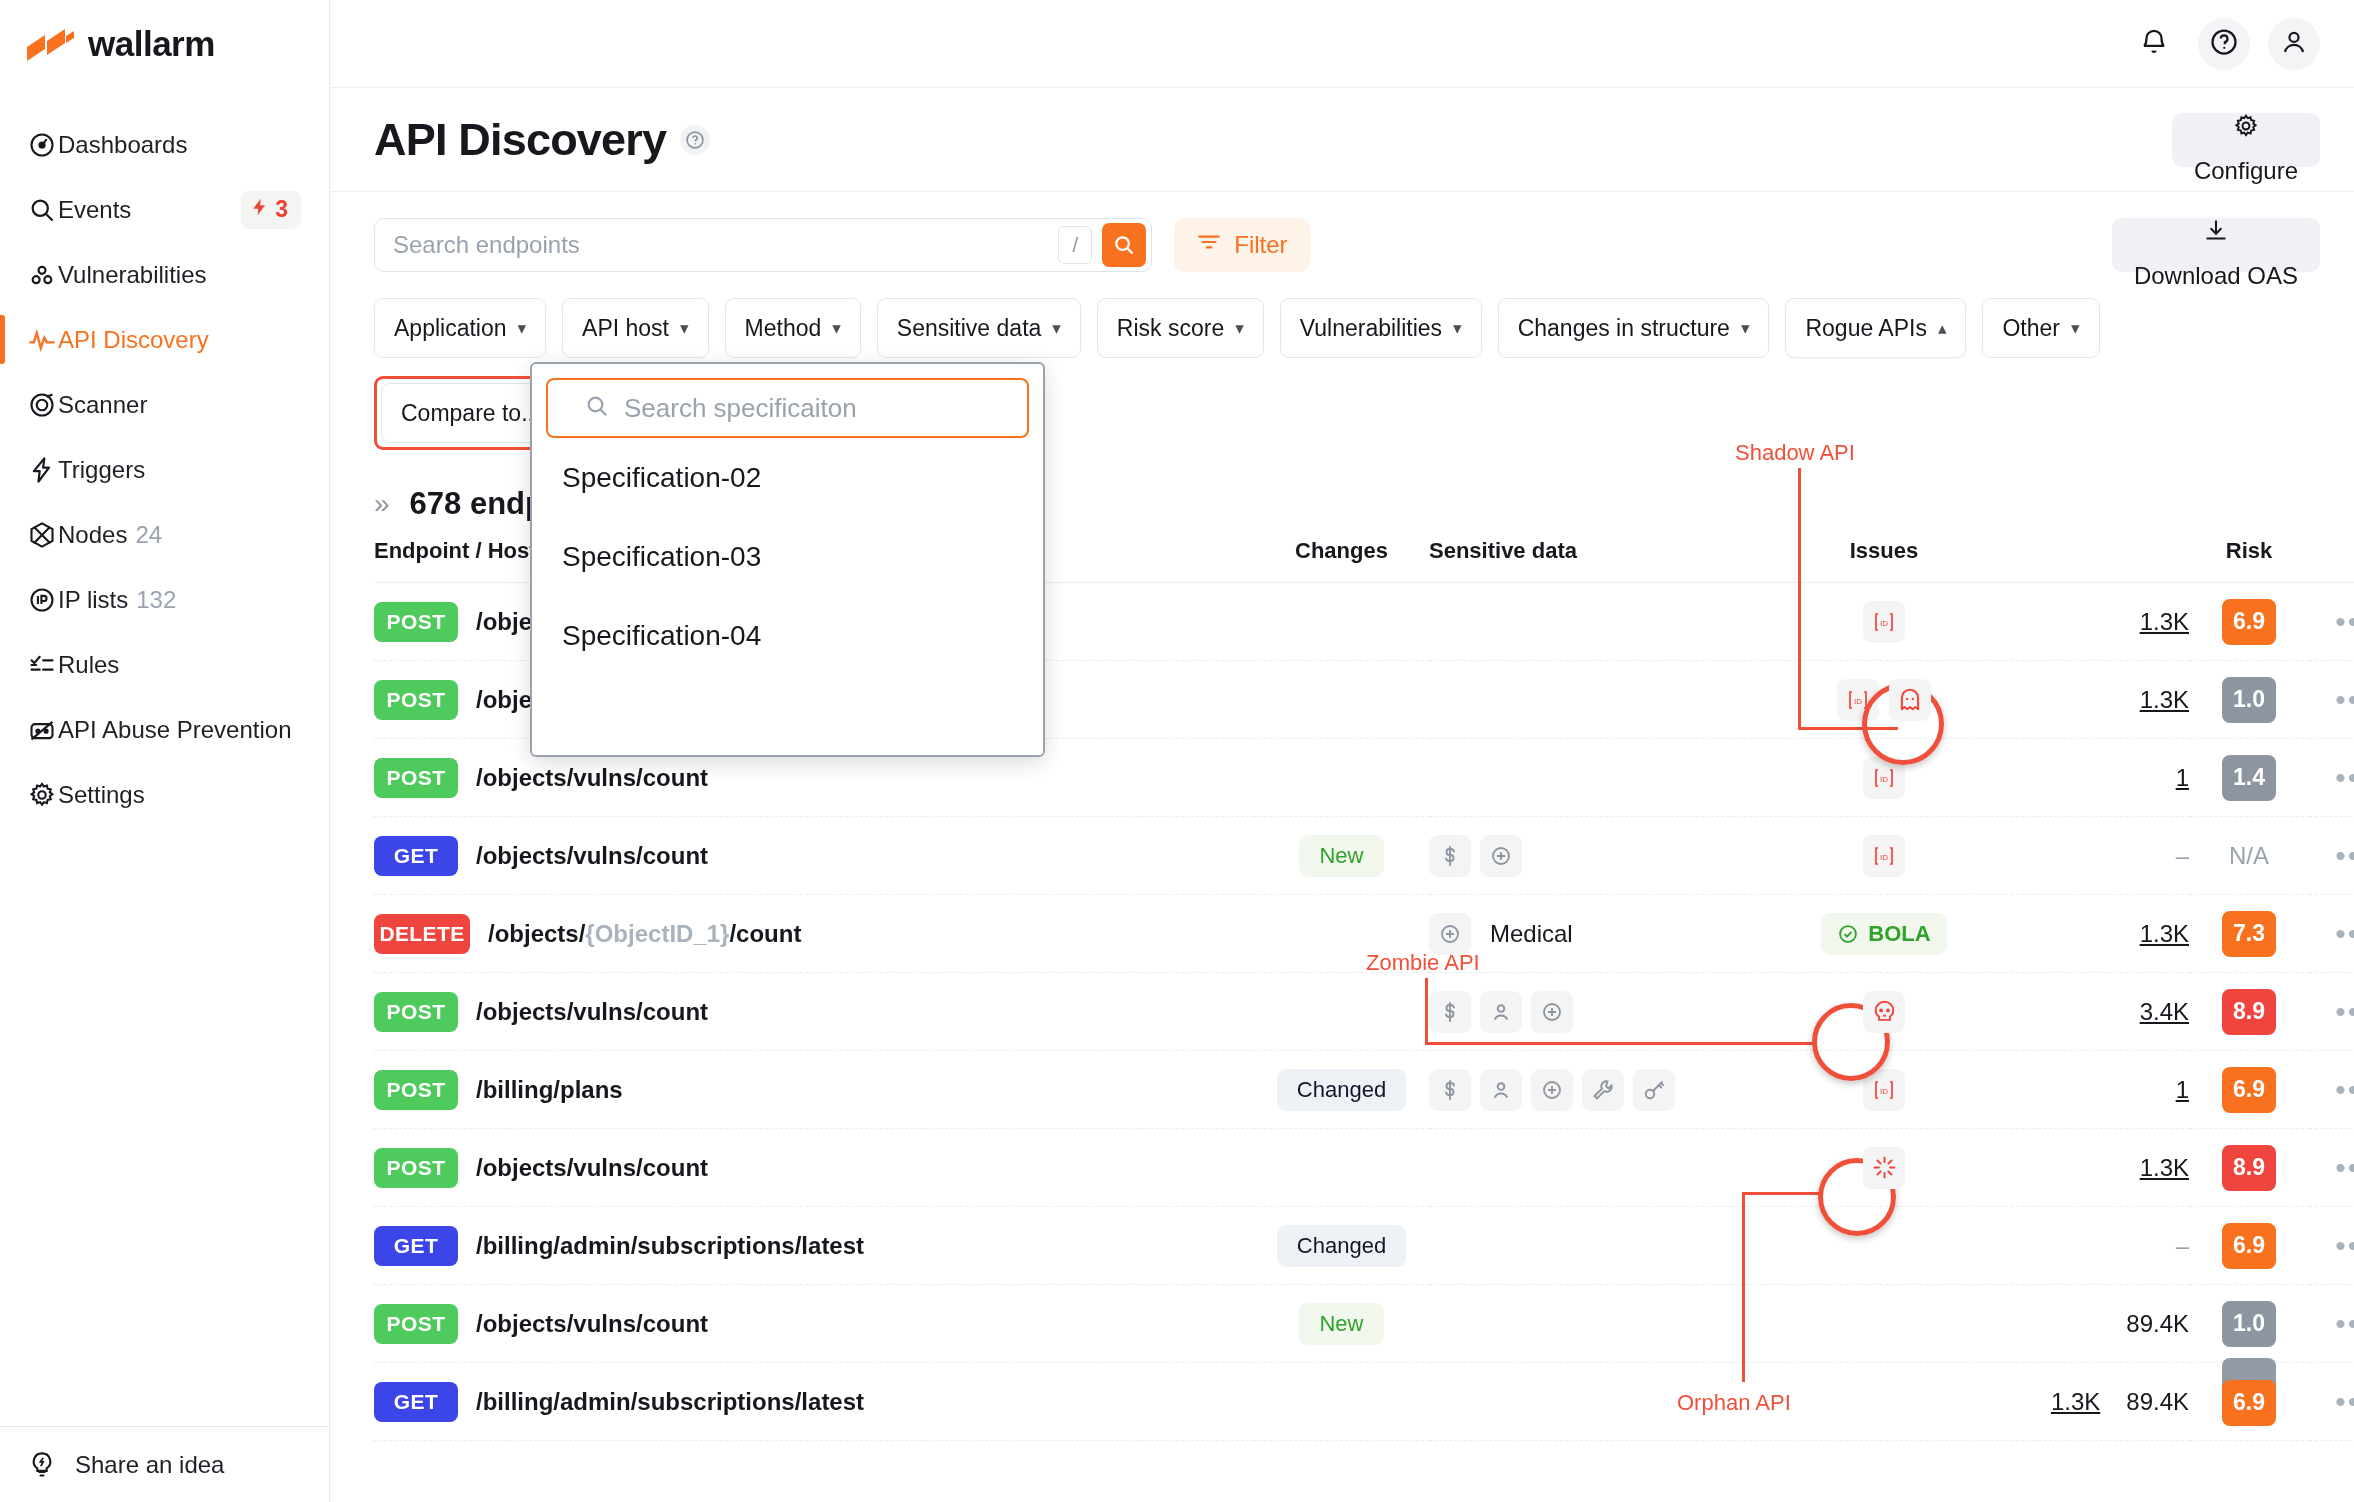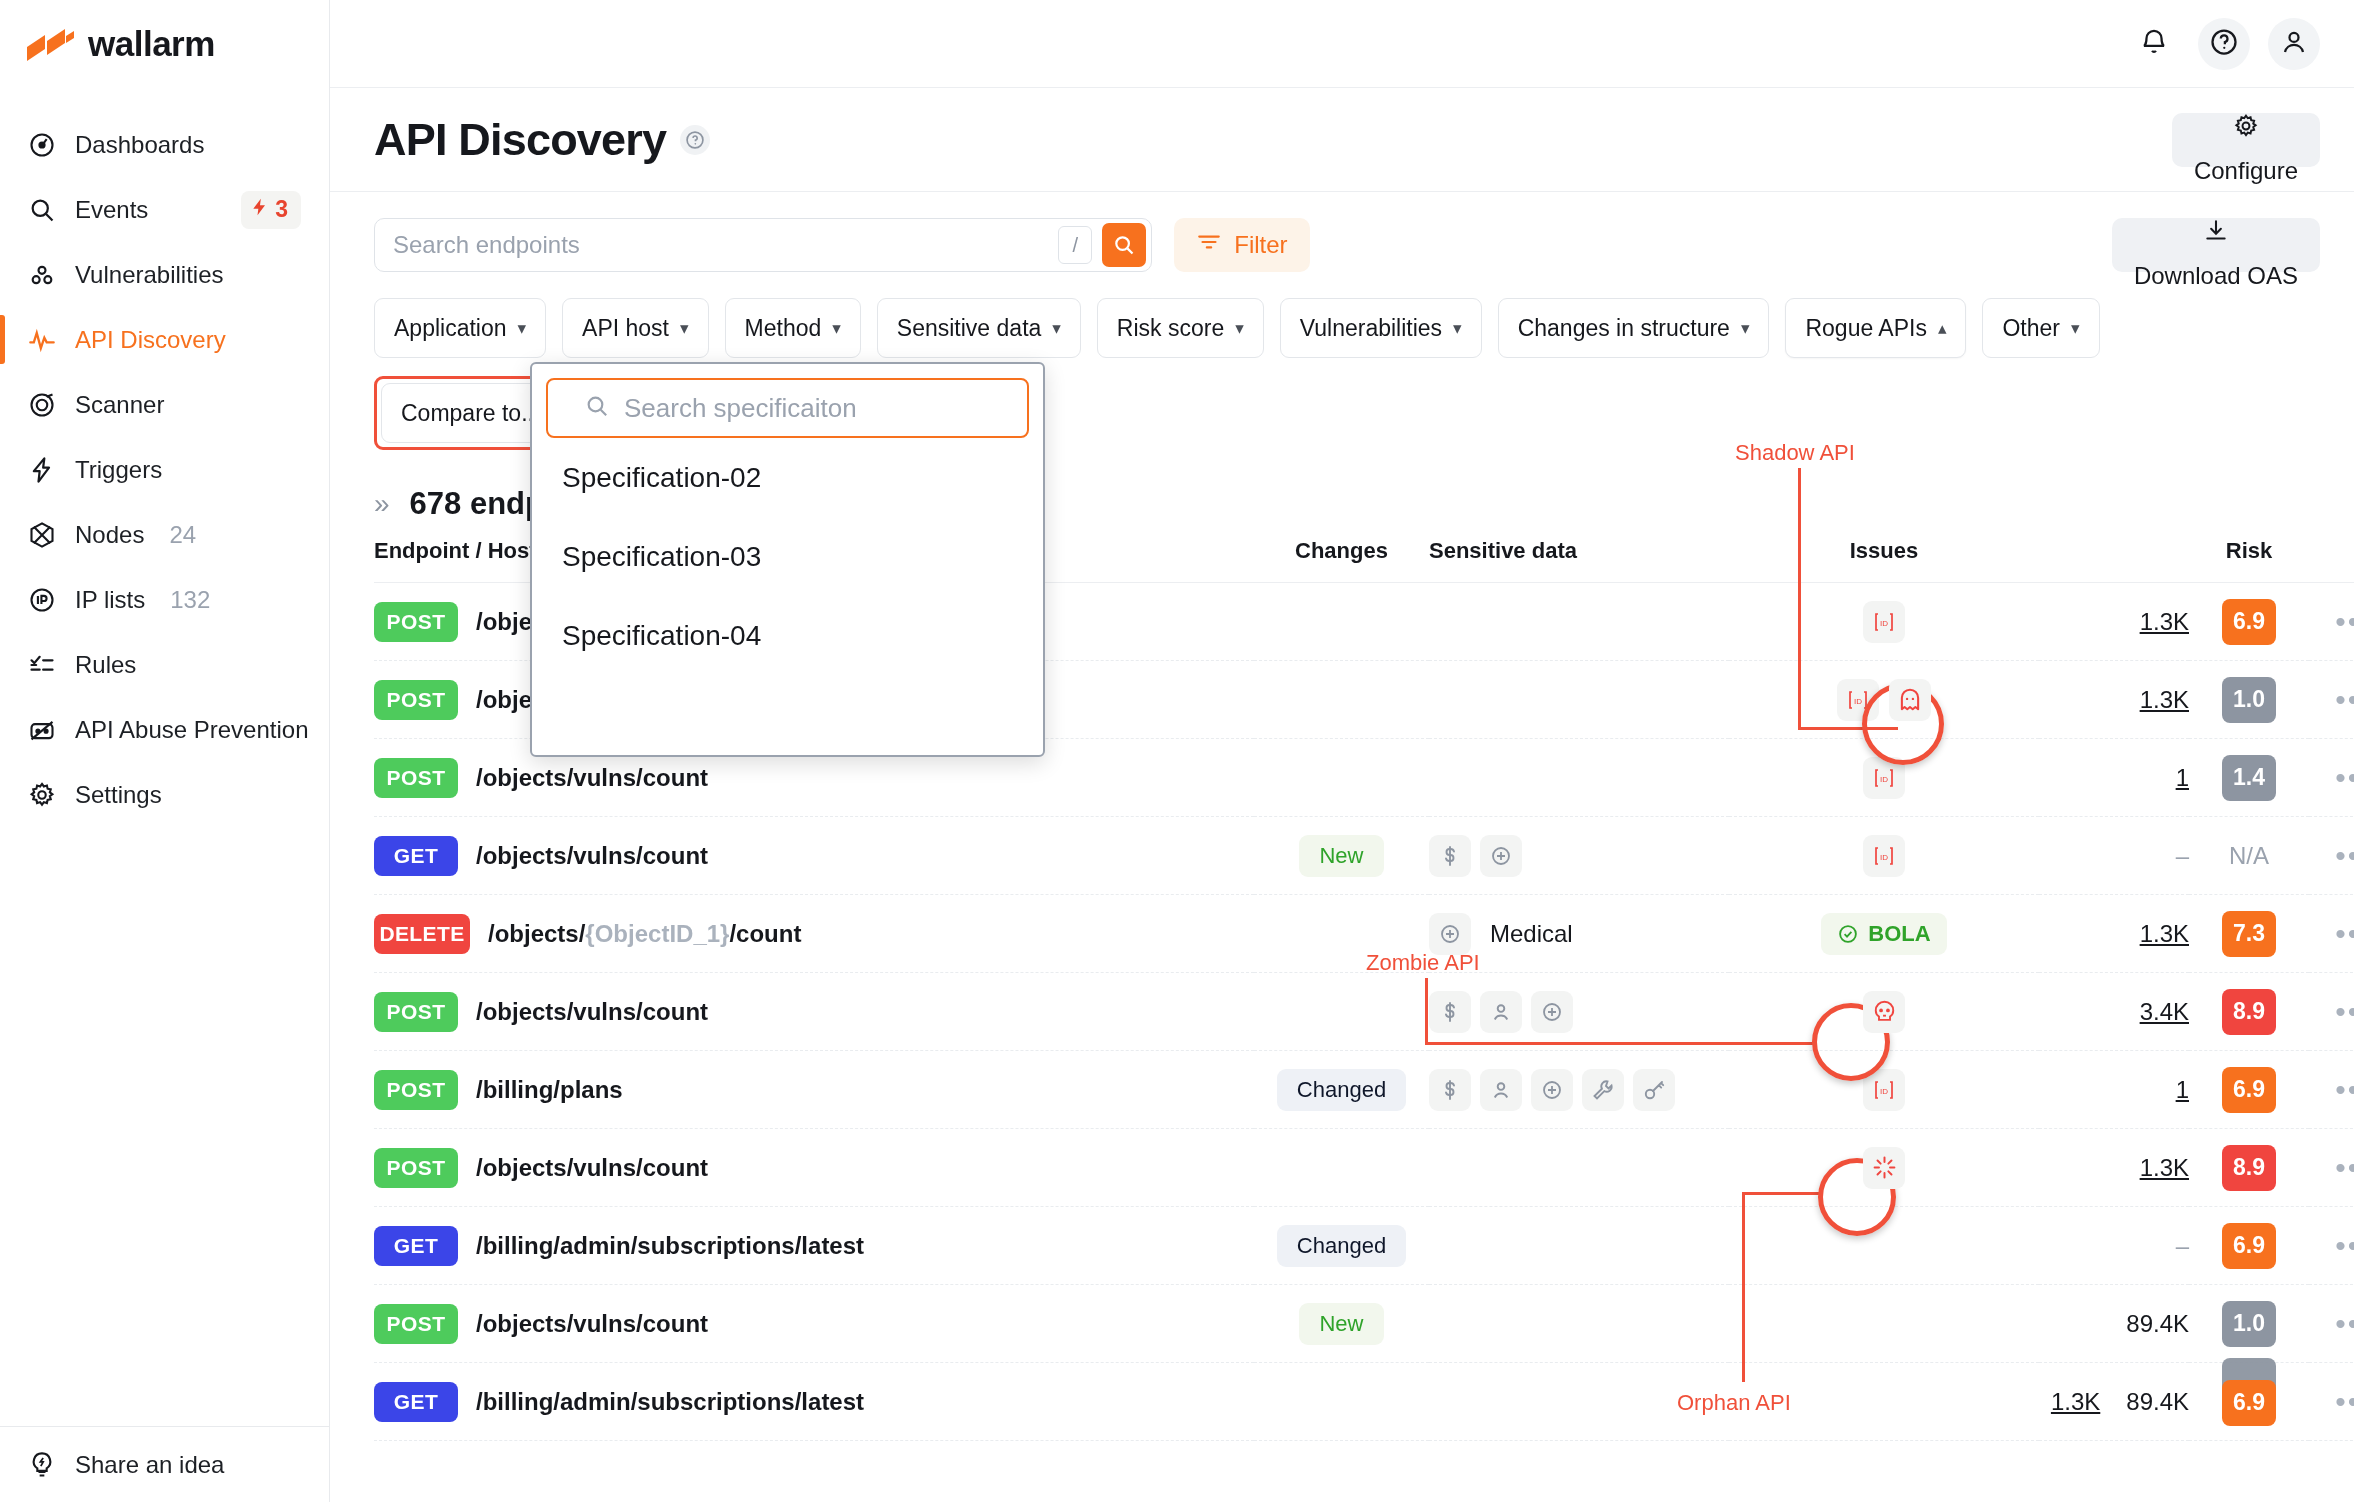--- a/index.html
+++ b/index.html
@@ -20,21 +20,21 @@
     display: flex; flex-direction: column;
     flex: 0 0 330px;
     position: relative;
   }
   .brand { height: 88px; display: flex; align-items: center; padding-left: 26px; gap: 14px; }
   .brand-mark { width: 48px; height: 34px; position: relative; }
   .brand-name { font-size: 35px; font-weight: 700; letter-spacing: -0.5px; color: #16181d; }
   .nav { margin-top: 24px; flex: 1; }
   .nav-item {
     height: 65px; display: flex; align-items: center;
-    padding-left: 26px; gap: 17px; cursor: pointer; position: relative;
+    padding-left: 26px; cursor: pointer; position: relative;
     font-size: 24px; color: #1d2025;
   }
   .nav-item.active { color: #f7711e; }
   .nav-item.active::before {
     content:""; position:absolute; left:0; top:8px; bottom:8px; width:5px;
     background:#f7711e; border-radius:0 3px 3px 0;
   }
   .nav-ico { width: 32px; height: 32px; display:flex; align-items:center; justify-content:center; flex:0 0 32px; }
   .nav-ico svg { display:block; }
   .nav-label { white-space: nowrap; }

